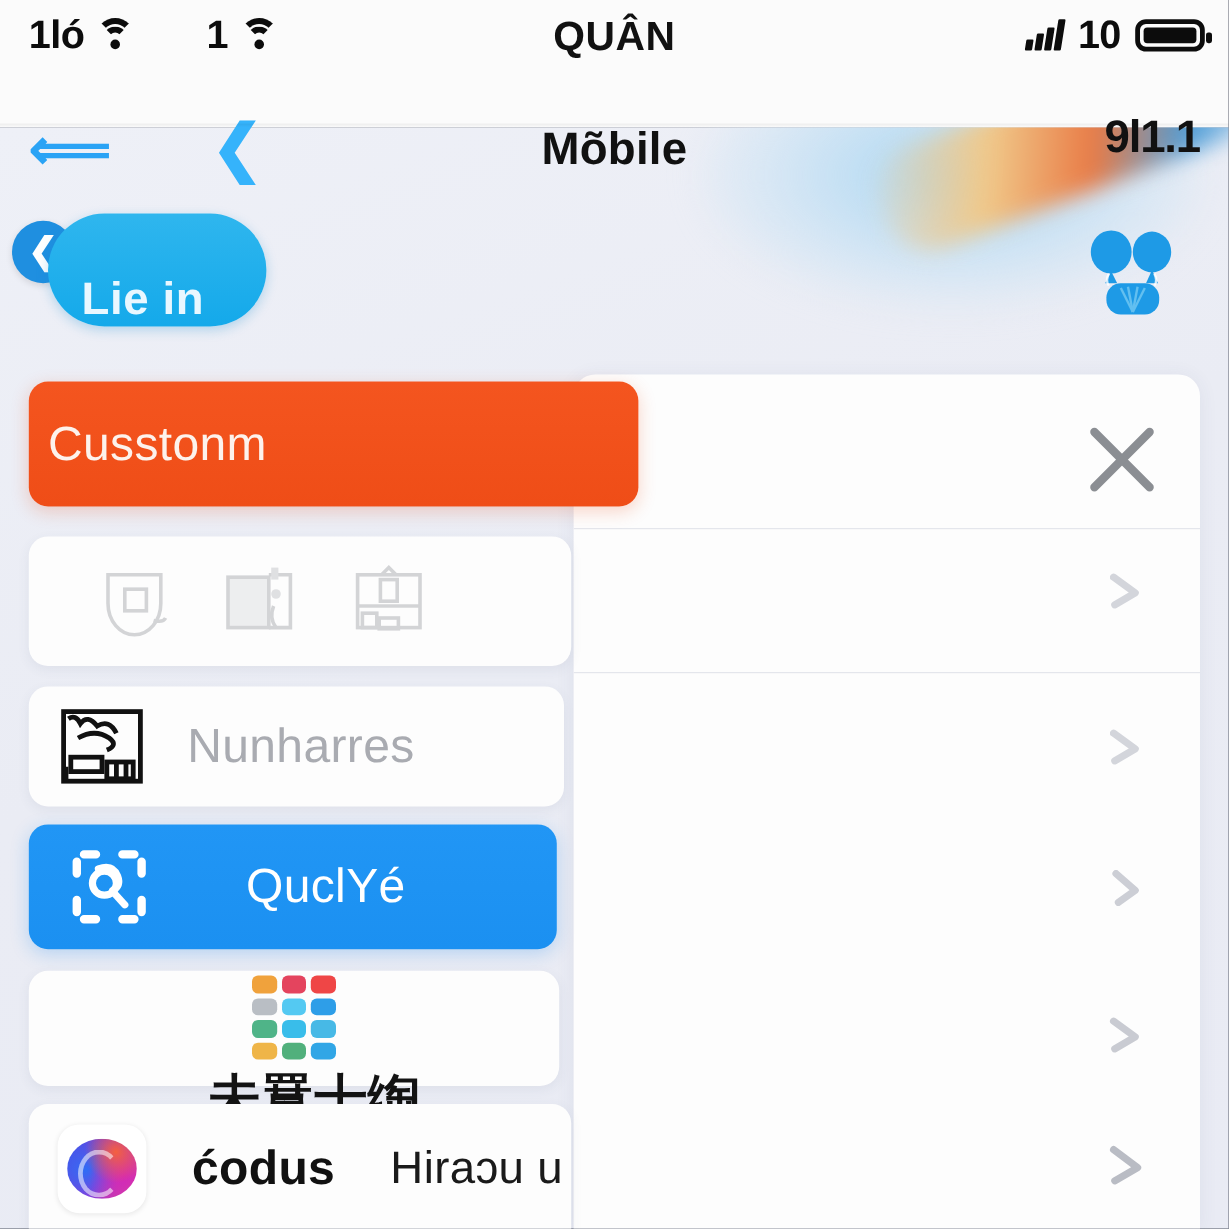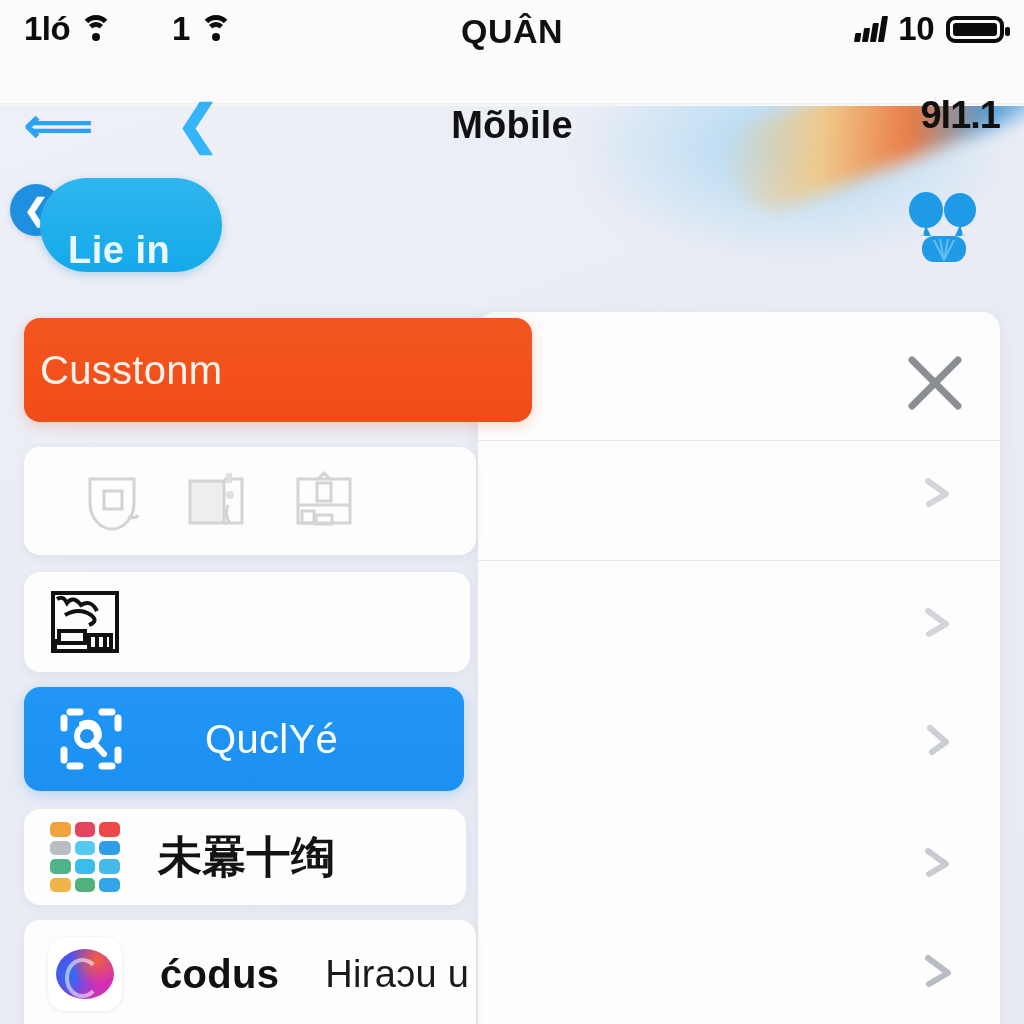--- a/index.html
+++ b/index.html
@@ -476,35 +476,36 @@
           <rect x="4" y="4" width="64" height="58" fill="none" stroke="#111" stroke-width="4"></rect>
           <path d="M8 10 q6 -4 10 4 q6 -8 14 2 q10 -6 16 6" fill="none" stroke="#111" stroke-width="4"></path>
           <path d="M16 26 q14 -8 26 0 q8 6 -2 10" fill="none" stroke="#111" stroke-width="4"></path>
           <rect x="10" y="42" width="26" height="12" fill="none" stroke="#111" stroke-width="4"></rect>
           <rect x="40" y="46" width="22" height="14" fill="none" stroke="#111" stroke-width="4"></rect>
           <line x1="6" y1="50" x2="6" y2="62" stroke="#111" stroke-width="4"></line>
           <line x1="48" y1="46" x2="48" y2="60" stroke="#111" stroke-width="4"></line>
           <line x1="56" y1="46" x2="56" y2="60" stroke="#111" stroke-width="4"></line>
         </svg>
       </div>
+      <span class="card-label lbl-muted" style="margin-left:30px">Nunharres</span>
     </div>
 
     <div class="card card-blue" style="top:375px; width:440px; height:104px; padding-left:28px;gap:41px;">
       <div class="icon-slot">
         <svg class="quick-ico" viewBox="0 0 62 62" aria-hidden="true">
           <path d="M10 4 H20 M4 10 V20 M52 4 H42 M58 10 V20 M10 58 H20 M4 52 V42 M52 58 H42 M58 52 V42" stroke="#fff" stroke-width="7" stroke-linecap="round" fill="none"></path>
           <circle cx="27" cy="28" r="10" fill="none" stroke="#fff" stroke-width="6"></circle>
           <line x1="34" y1="35" x2="44" y2="46" stroke="#fff" stroke-width="6" stroke-linecap="round"></line>
           <path d="M22 16 q12 -4 16 6 q3 8 -4 12" fill="none" stroke="#fff" stroke-width="6" stroke-linecap="round"></path>
         </svg>
       </div>
       <span class="card-label lbl-on-blue" style="margin-left:34px">QuclYé</span>
     </div>
 
-    <div class="card" style="top:497px; width:442px; height:96px; padding-left:22px;">
+    <div class="card" style="top:497px; width:442px; height:96px; flex-direction:column;">
       <div class="icon-slot">
         <div class="appgrid">
           <i style="background:#f0a23c"></i>
             <i style="background:#e4445e"></i>
             <i style="background:#ef4646"></i>
           <i style="background:#b9bec4"></i>
             <i style="background:#54c9f2"></i>
             <i style="background:#2e9ee8"></i>
           <i style="background:#4fb488"></i>
             <i style="background:#39bdea"></i>

